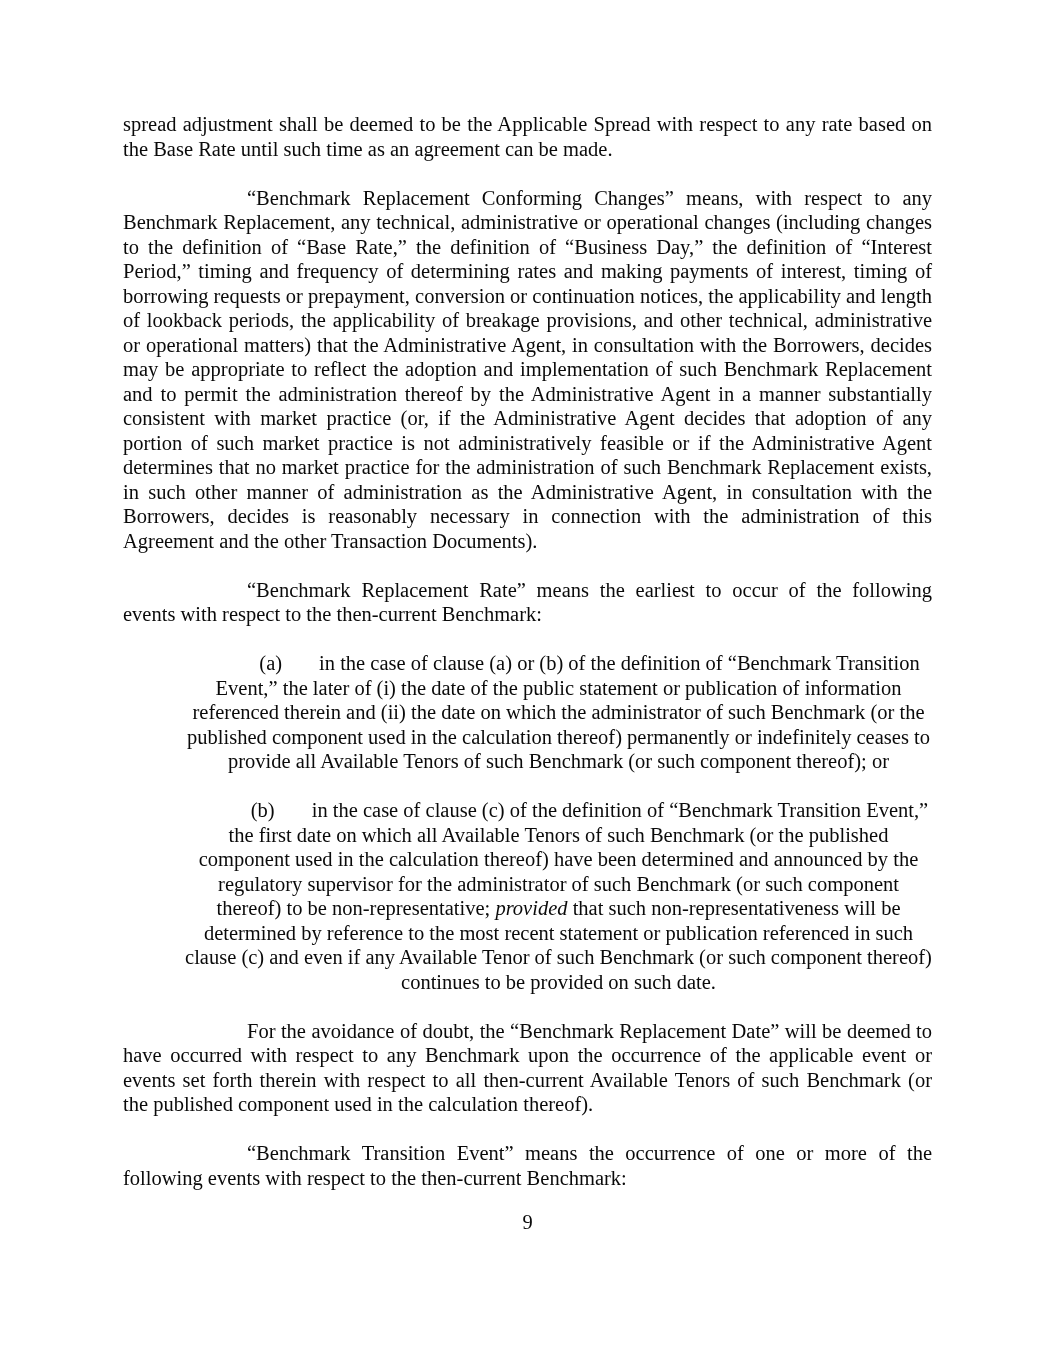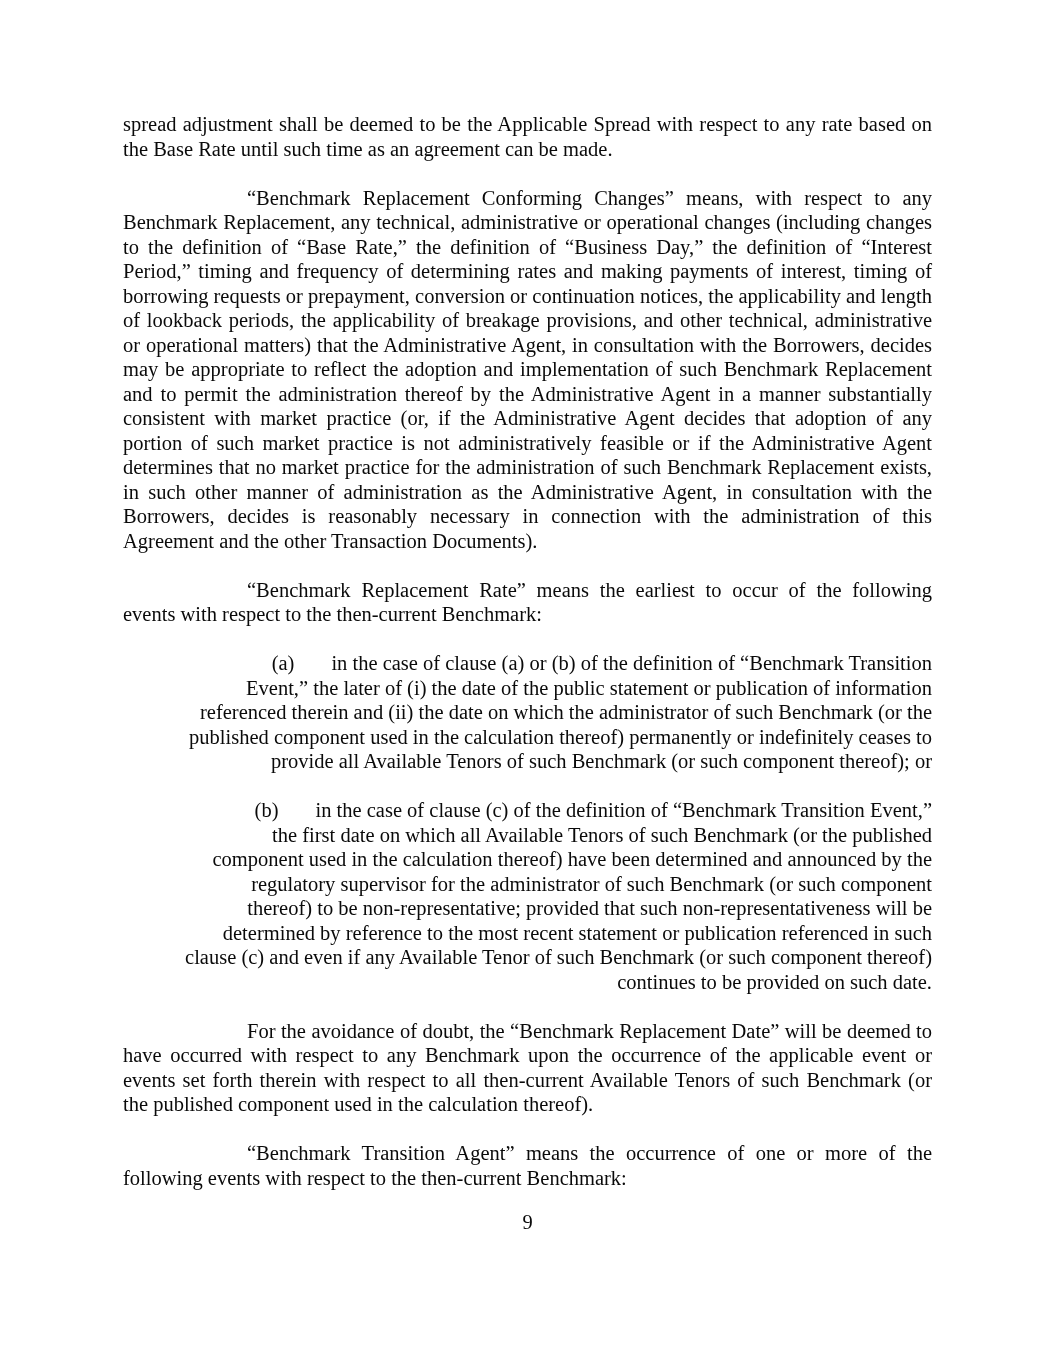--- a/index.html
+++ b/index.html
@@ -21,26 +21,26 @@
     left: 123px;
     top: 112px;
     width: 809px;
   }
   .para { margin-bottom: 24.5px; }
   .justify { text-align: justify; }
   .indent { text-indent: 124px; }
   .clause {
     margin-left: 62px;
     text-indent: 62px;
-    text-align: right;
+    text-align: center;
     width: 747px;
   }
   .clause-gap { display: inline-block; width: 37px; }
   .defined { text-underline-offset: 3px; }
-  .italic { }
+  .italic { font-style: italic; }
   .page-number {
     position: absolute;
     top: 1210px;
     left: 0;
     width: 100%;
     text-align: center;
   }
 </style>
 </head>
 <body>
@@ -53,18 +53,18 @@
     <p class="para justify indent"><span>“</span><span class="defined">Benchmark Replacement Conforming Changes</span><span>” means, with respect to any Benchmark Replacement, any technical, administrative or operational changes (including changes to the definition of “Base Rate,” the definition of “Business Day,” the definition of “Interest Period,” timing and frequency of determining rates and making payments of interest, timing of borrowing requests or prepayment, conversion or continuation notices, the applicability and length of lookback periods, the applicability of breakage provisions, and other technical, administrative or operational matters) that the Administrative Agent, in consultation with the Borrowers, decides may be appropriate to reflect the adoption and implementation of such Benchmark Replacement and to permit the administration thereof by the Administrative Agent in a manner substantially consistent with market practice (or, if the Administrative Agent decides that adoption of any portion of such market practice is not administratively feasible or if the Administrative Agent determines that no market practice for the administration of such Benchmark Replacement exists, in such other manner of administration as the Administrative Agent, in consultation with the Borrowers, decides is reasonably necessary in connection with the administration of this Agreement and the other Transaction Documents).</span></p>
 
     <p class="para justify indent"><span>“</span><span class="defined">Benchmark Replacement Rate</span><span>” means the earliest to occur of the following events with respect to the then-current Benchmark:</span></p>
 
     <p class="para clause"><span>(a)</span><span class="clause-gap"></span><span>in the case of clause (a) or (b) of the definition of “Benchmark Transition Event,” the later of (i) the date of the public statement or publication of information referenced therein and (ii) the date on which the administrator of such Benchmark (or the published component used in the calculation thereof) permanently or indefinitely ceases to provide all Available Tenors of such Benchmark (or such component thereof); or</span></p>
 
     <p class="para clause"><span>(b)</span><span class="clause-gap"></span><span>in the case of clause (c) of the definition of “Benchmark Transition Event,” the first date on which all Available Tenors of such Benchmark (or the published component used in the calculation thereof) have been determined and announced by the regulatory supervisor for the administrator of such Benchmark (or such component thereof) to be non-representative; </span><span class="italic">provided</span><span> that such non-representativeness will be determined by reference to the most recent statement or publication referenced in such clause (c) and even if any Available Tenor of such Benchmark (or such component thereof) continues to be provided on such date.</span></p>
 
     <p class="para justify indent"><span>For the avoidance of doubt, the “Benchmark Replacement Date” will be deemed to have occurred with respect to any Benchmark upon the occurrence of the applicable event or events set forth therein with respect to all then-current Available Tenors of such Benchmark (or the published component used in the calculation thereof).</span></p>
 
-    <p class="para justify indent"><span>“</span><span class="defined">Benchmark Transition Agent</span><span>” means the occurrence of one or more of the following events with respect to the then-current Benchmark:</span></p>
+    <p class="para justify indent"><span>“</span><span class="defined">Benchmark Transition Event</span><span>” means the occurrence of one or more of the following events with respect to the then-current Benchmark:</span></p>
 
   </div>
 
   <div class="page-number">9</div>
 </div>
 
 </body></html>

